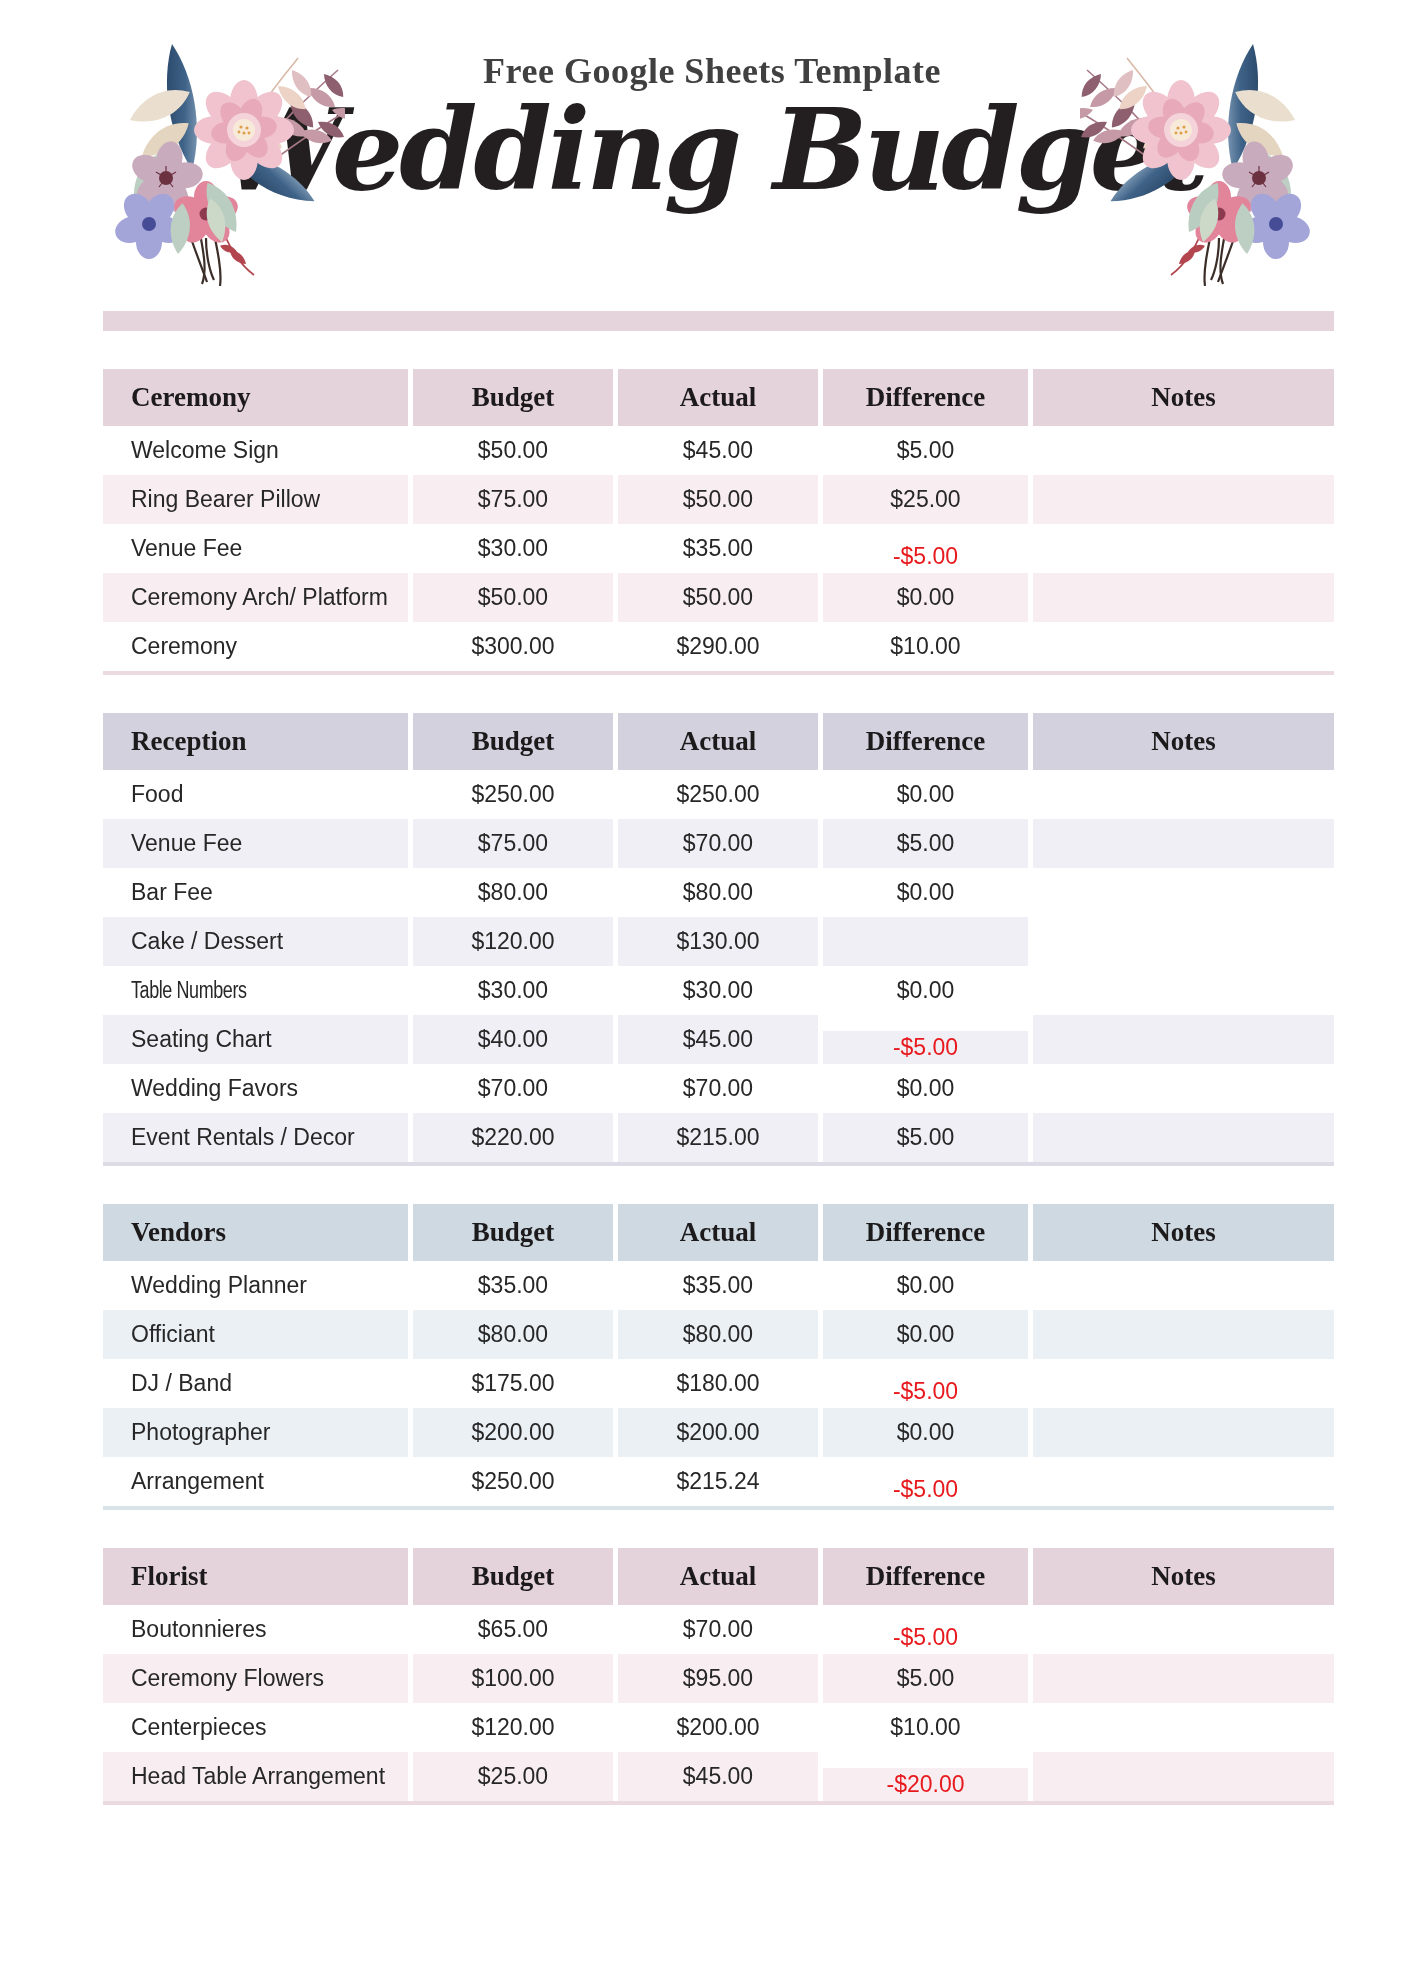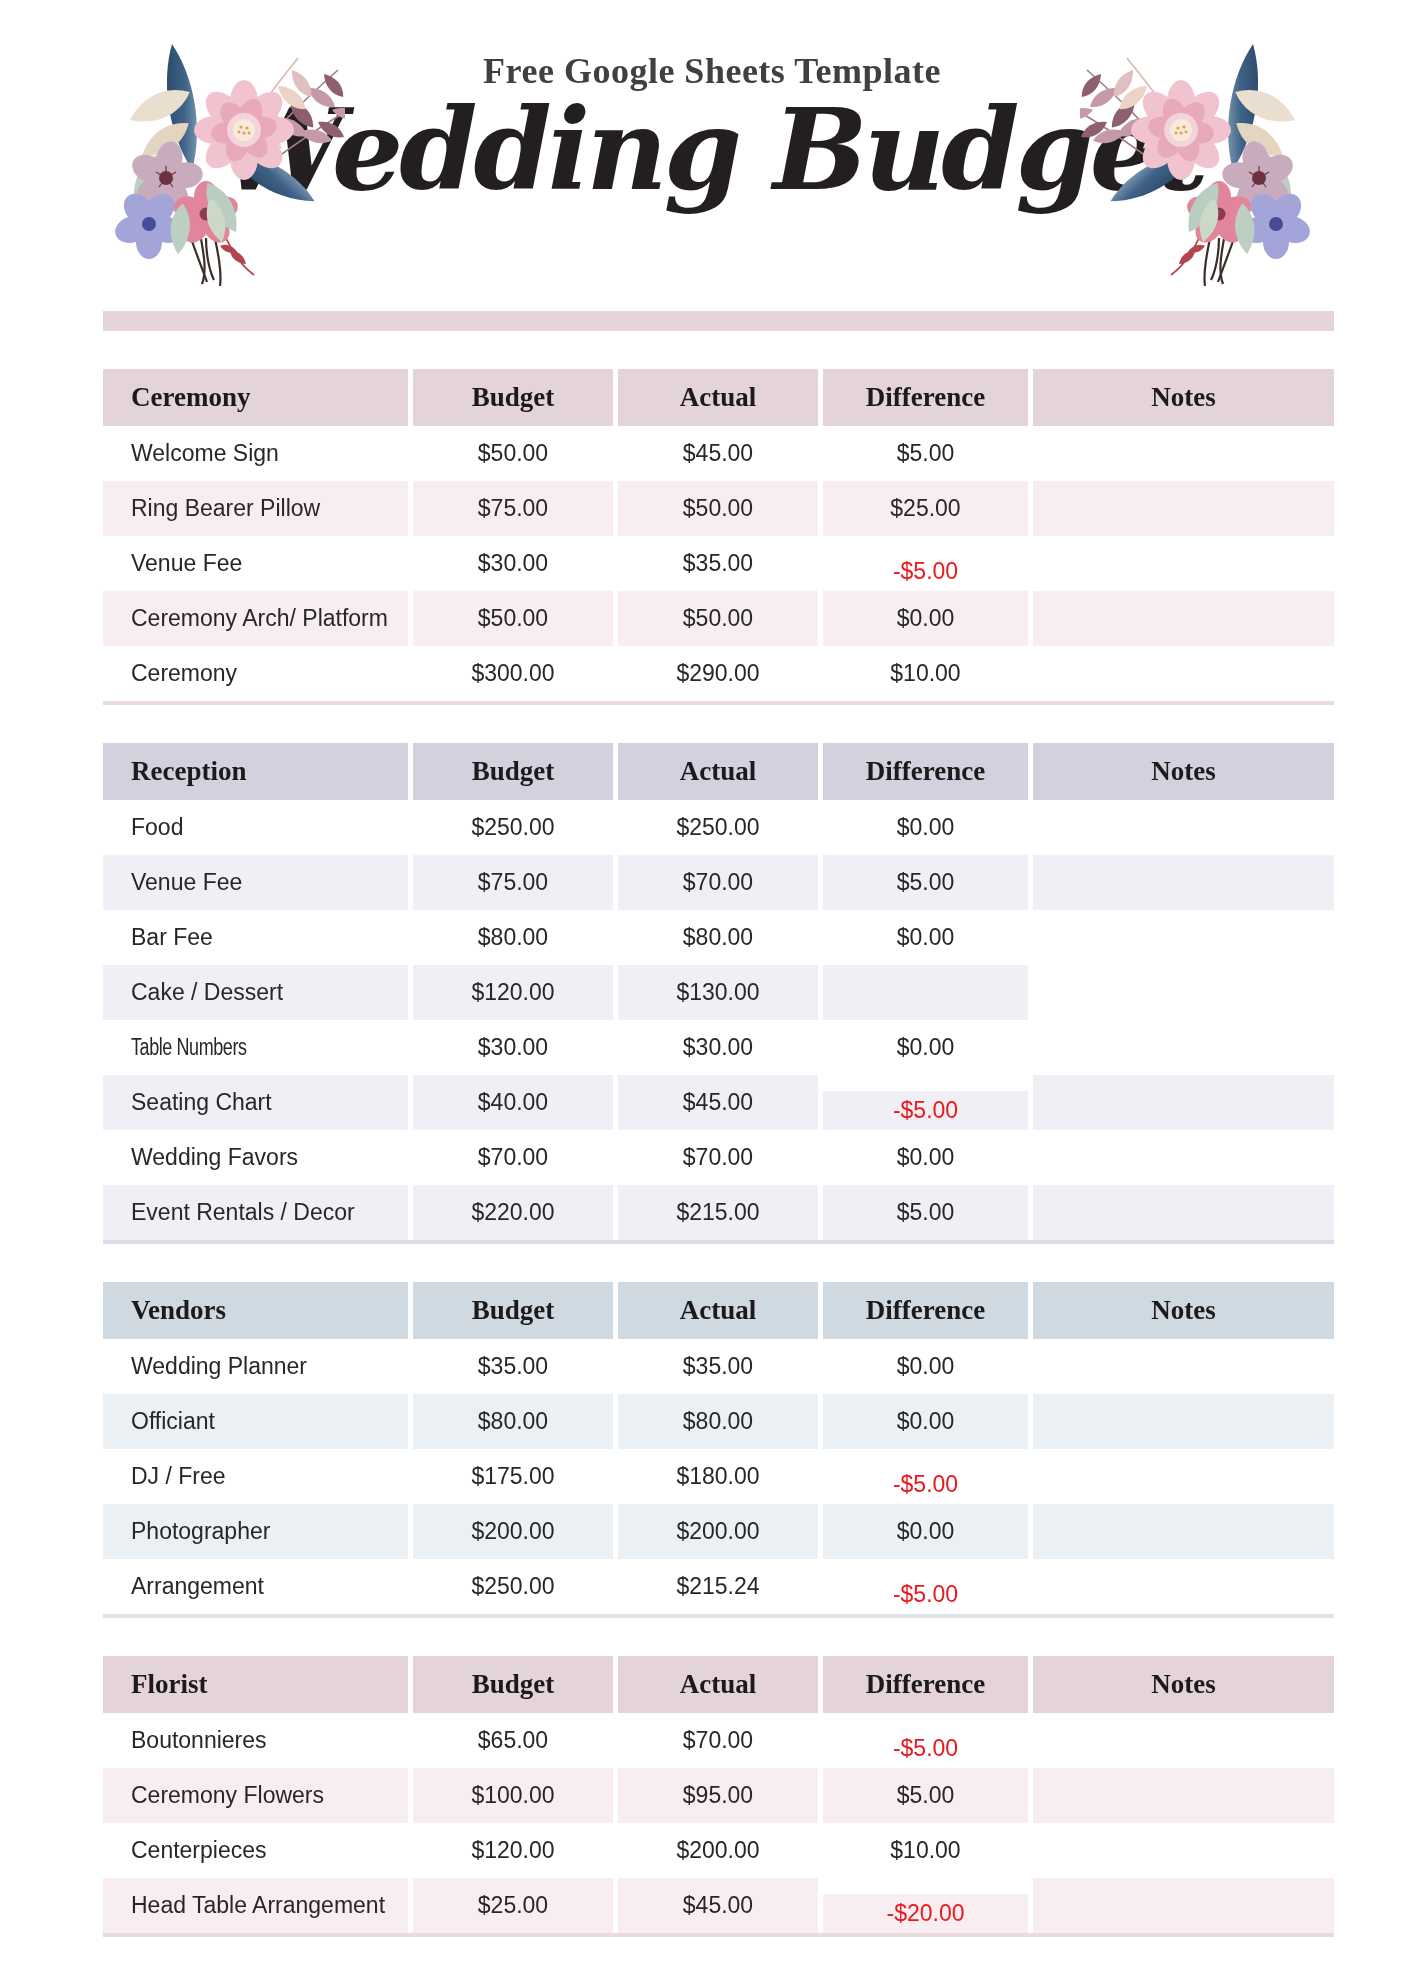--- a/index.html
+++ b/index.html
@@ -47,21 +47,21 @@
     column-gap: 5px;
   }
   .thead { height: 57px; }
   .thead .cell {
     background: var(--head-bg);
     font-family: "Liberation Serif", serif;
     font-weight: 700;
     font-size: 27px;
     color: #1c1a1b;
   }
-  .trow { height: 55px; }
+  .trow { height: 49px; }
   .trow.alt .cell { background: var(--row-bg); }
   .cell {
     display: flex;
     align-items: center;
     justify-content: center;
     font-size: 23px;
     color: #272727;
     overflow: hidden;
     white-space: nowrap;
   }
@@ -374,21 +374,21 @@
           <div class="cell cat">
             <span>Officiant</span>
           </div>
           <div class="cell">$80.00</div>
           <div class="cell">$80.00</div>
           <div class="cell">$0.00</div>
           <div class="cell"></div>
         </div>
         <div class="grid-row trow">
           <div class="cell cat">
-            <span>DJ / Free</span>
+            <span>DJ / Band</span>
           </div>
           <div class="cell">$175.00</div>
           <div class="cell">$180.00</div>
           <div class="cell neg">-$5.00</div>
           <div class="cell"></div>
         </div>
         <div class="grid-row trow alt">
           <div class="cell cat">
             <span>Photographer</span>
           </div>

